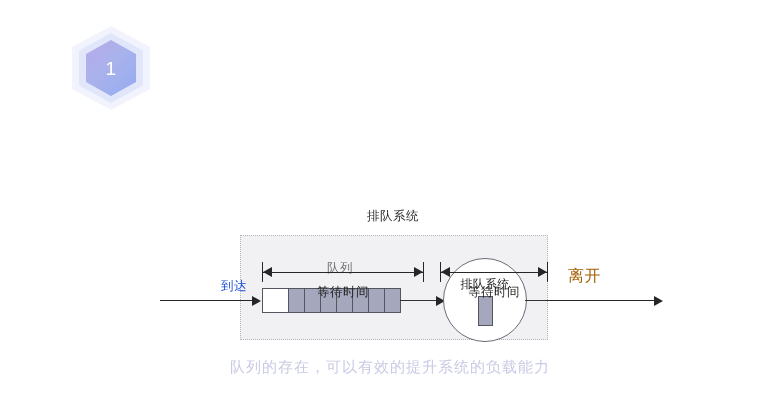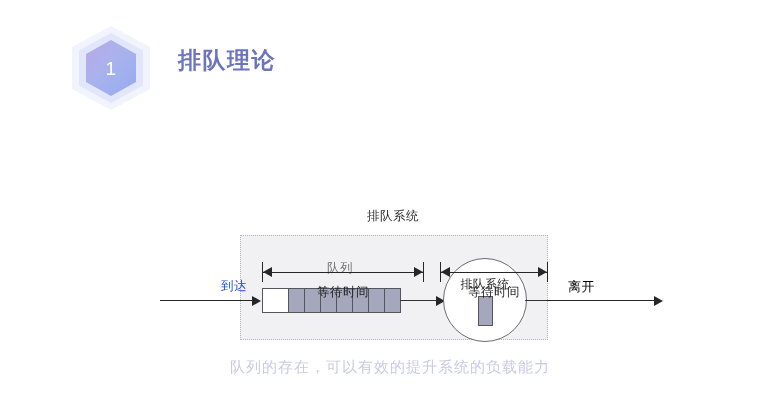--- a/index.html
+++ b/index.html
@@ -121,23 +121,23 @@
   #label-arrival {
     position: absolute;
     left: 185px; top: 178px;
     font-size: 12.5px;
     color: #1d4ed8;
     letter-spacing: .5px;
     margin-left: 36px;
   }
   #label-departure {
     position: absolute;
-    left: 568px; top: 178px;
-    font-size: 13px;
-    color: #000000;
+    left: 568px; top: 166px;
+    font-size: 16px;
+    color: #a16207;
     letter-spacing: .5px;
   }
 
   
   #label-queue {
     position: absolute;
     left: 295px; top: 160px;
     width: 90px;
     text-align: center;
     font-size: 12.5px;
@@ -289,21 +289,20 @@
 <div id="header-block">
 
   <div id="hex-badge">
     <div class="hex-halo"></div>
     <div class="hex-mid"></div>
     <div class="hex-core">
       <span class="hex-number">1</span>
     </div>
   </div>
 
-  <div id="page-title">排队理论</div>
 </div>
 
 <div id="diagram">
 
   <div id="system-title">
     <span id="system-title-inner">排队系统</span>
   </div>
 
   <div id="system-box"></div>
 

